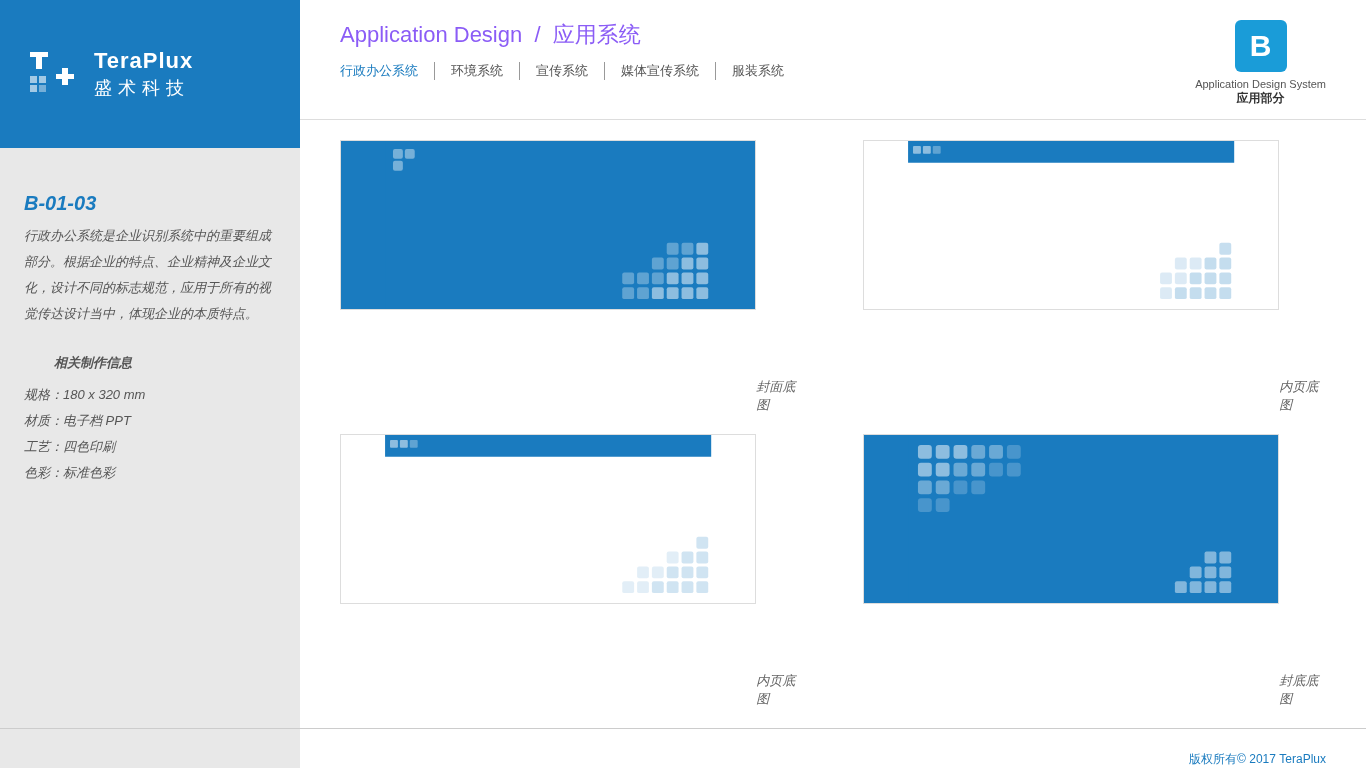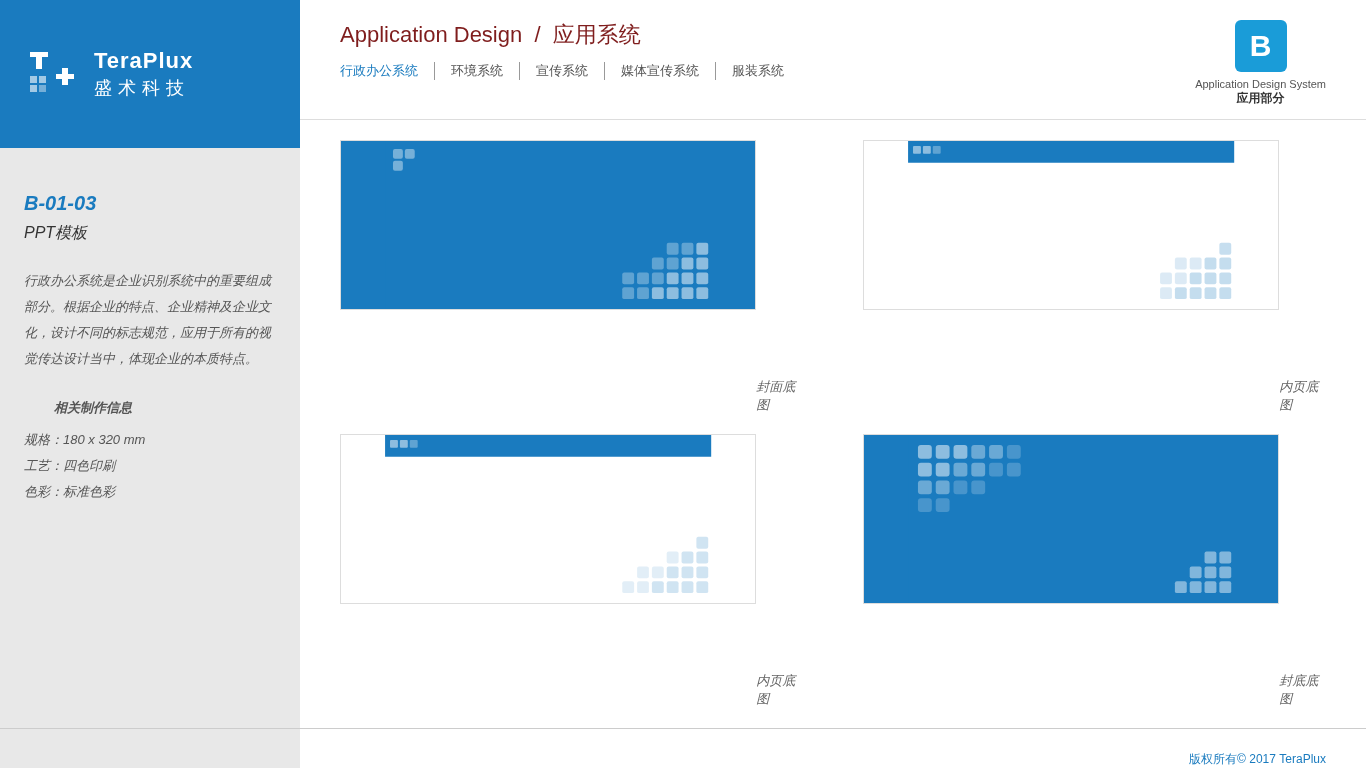--- a/index.html
+++ b/index.html
@@ -100,21 +100,21 @@
       justify-content: space-between;
     }
     .top-bar-left {}
     .page-title {
       font-size: 22px;
       color: #333;
       margin-bottom: 12px;
       font-weight: 400;
     }
     .page-title span {
-      color: #7f1d1d;
+      color: #8b5cf6;
     }
     .nav-tabs {
       display: flex;
       align-items: center;
       gap: 0;
       text-align: right;
     }
     .nav-tab {
       font-size: 13px;
       color: #555;
@@ -233,24 +233,24 @@
       <rect x="6" y="39" width="7" height="7" fill="white" opacity="0.6"></rect>
       <rect x="15" y="39" width="7" height="7" fill="white" opacity="0.4"></rect>
     </svg>
     <div class="logo-text">
       <span class="logo-text-en">TeraPlux</span>
       <span class="logo-text-cn">盛术科技</span>
     </div>
   </div>
   <div class="sidebar-content">
     <div class="section-id">B-01-03</div>
-    <div class="section-title">PPT模板</div>
     <div class="section-desc">行政办公系统是企业识别系统中的重要组成部分。根据企业的特点、企业精神及企业文化，设计不同的标志规范，应用于所有的视觉传达设计当中，体现企业的本质特点。</div>
     <div class="specs-label">相关制作信息</div>
     <div class="spec-item">规格：180 x 320 mm</div>
+    <div class="spec-item">材质：电子档 PPT</div>
     <div class="spec-item">工艺：四色印刷</div>
     <div class="spec-item">色彩：标准色彩</div>
   </div>
   <div class="sidebar-footer"></div>
 </div>
 
 <div class="main">
 
   <div class="top-bar">
     <div class="top-bar-left">

